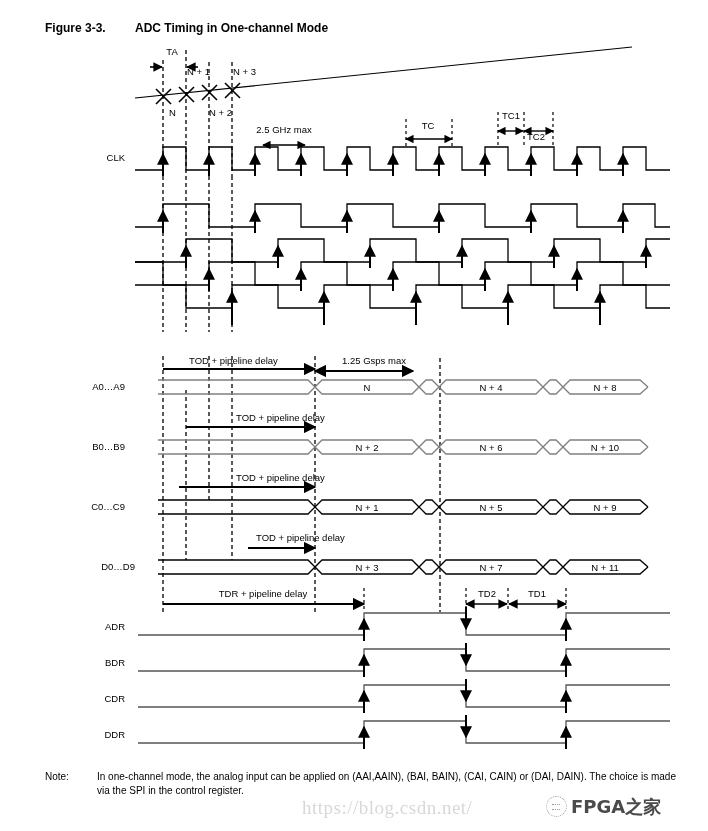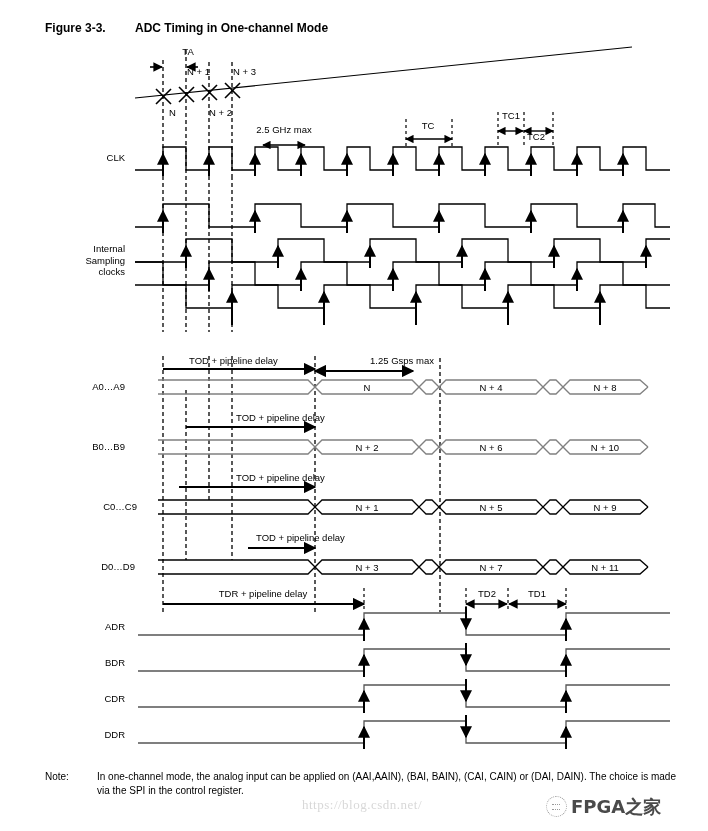--- a/index.html
+++ b/index.html
@@ -30,21 +30,21 @@
   
   .busval{position:absolute;font-size:9.5px;white-space:nowrap;transform:translate(-50%,-50%);}
 
   
   #note{position:absolute;left:45px;top:770px;width:640px;font-size:10px;line-height:14px;}
   #note .nlabel{position:absolute;left:0;top:0;}
   #note .nbody{margin-left:52px;display:block;}
 
   
   #wm-url{
-    position:absolute;left:302px;top:797px;font-size:13px;color:#d8d8d8;
+    position:absolute;left:302px;top:797px;font-size:19px;color:#d8d8d8;
     font-family:"Liberation Serif","DejaVu Serif",serif;letter-spacing:.5px;
     white-space:nowrap;pointer-events:none;
   }
   #wm-logo{
     position:absolute;left:571px;top:795px;font-size:18px;color:#4a4a4a;
     font-weight:bold;white-space:nowrap;pointer-events:none;
     font-family:"DejaVu Sans",sans-serif;
   }
   #wm-mark{
     position:absolute;left:546px;top:796px;width:19px;height:19px;
@@ -300,47 +300,44 @@
       <path d="M138,743 L364,743 L364,721 L466,721 L466,743 L566,743 L566,721 L670,721"></path>
     </g>
     <g stroke="#000" stroke-width="2" fill="none">
       <line x1="364" y1="749" x2="364" y2="727" marker-end="url(#ahs)"></line>
       <line x1="466" y1="715" x2="466" y2="737" marker-end="url(#ahs)"></line>
       <line x1="566" y1="749" x2="566" y2="727" marker-end="url(#ahs)"></line>
     </g>
   </svg>
 
   <div class="rowlabel" style="left:30px;top:152px;width:95px;">CLK</div>
-  <div class="rowlabel" style="left:30px;top:243px;width:95px;">Internal
-Sampling
-clocks</div>
   <div class="rowlabel" style="left:30px;top:381px;width:95px;">A0…A9</div>
   <div class="rowlabel" style="left:30px;top:441px;width:95px;">B0…B9</div>
-  <div class="rowlabel" style="left:42px;top:501px;width:95px;">C0…C9</div>
+  <div class="rowlabel" style="left:30px;top:501px;width:95px;">C0…C9</div>
   <div class="rowlabel" style="left:40px;top:561px;width:95px;">D0…D9</div>
   <div class="rowlabel" style="left:30px;top:621px;width:95px;">ADR</div>
   <div class="rowlabel" style="left:30px;top:657px;width:95px;">BDR</div>
   <div class="rowlabel" style="left:30px;top:693px;width:95px;">CDR</div>
   <div class="rowlabel" style="left:30px;top:729px;width:95px;">DDR</div>
 
-  <div class="anno center" style="left:188px;top:46px;">TA</div>
+  <div class="anno center" style="left:172px;top:46px;">TA</div>
   <div class="anno" style="left:169px;top:107px;">N</div>
   <div class="anno" style="left:187px;top:66px;">N + 1</div>
   <div class="anno" style="left:209px;top:107px;">N + 2</div>
   <div class="anno" style="left:233px;top:66px;">N + 3</div>
   <div class="anno center" style="left:284px;top:124px;">2.5 GHz max</div>
   <div class="anno center" style="left:428px;top:120px;">TC</div>
   <div class="anno center" style="left:511px;top:110px;">TC1</div>
   <div class="anno" style="left:527px;top:131px;">TC2</div>
 
   <div class="anno" style="left:189px;top:355px;">TOD + pipeline delay</div>
   <div class="anno" style="left:236px;top:412px;">TOD + pipeline delay</div>
   <div class="anno" style="left:236px;top:472px;">TOD + pipeline delay</div>
   <div class="anno" style="left:256px;top:532px;">TOD + pipeline delay</div>
-  <div class="anno center" style="left:374px;top:355px;margin-left:28px;">1.25 Gsps max</div>
+  <div class="anno center" style="left:374px;top:355px;">1.25 Gsps max</div>
   <div class="anno center" style="left:263px;top:588px;text-align:right;">TDR + pipeline delay</div>
   <div class="anno center" style="left:537px;top:588px;">TD1</div>
   <div class="anno center" style="left:487px;top:588px;">TD2</div>
 
   <div class="busval" style="left:367px;top:387px;">N</div>
   <div class="busval" style="left:491px;top:387px;">N + 4</div>
   <div class="busval" style="left:605px;top:387px;">N + 8</div>
 
   <div class="busval" style="left:367px;top:447px;">N + 2</div>
   <div class="busval" style="left:491px;top:447px;">N + 6</div>

